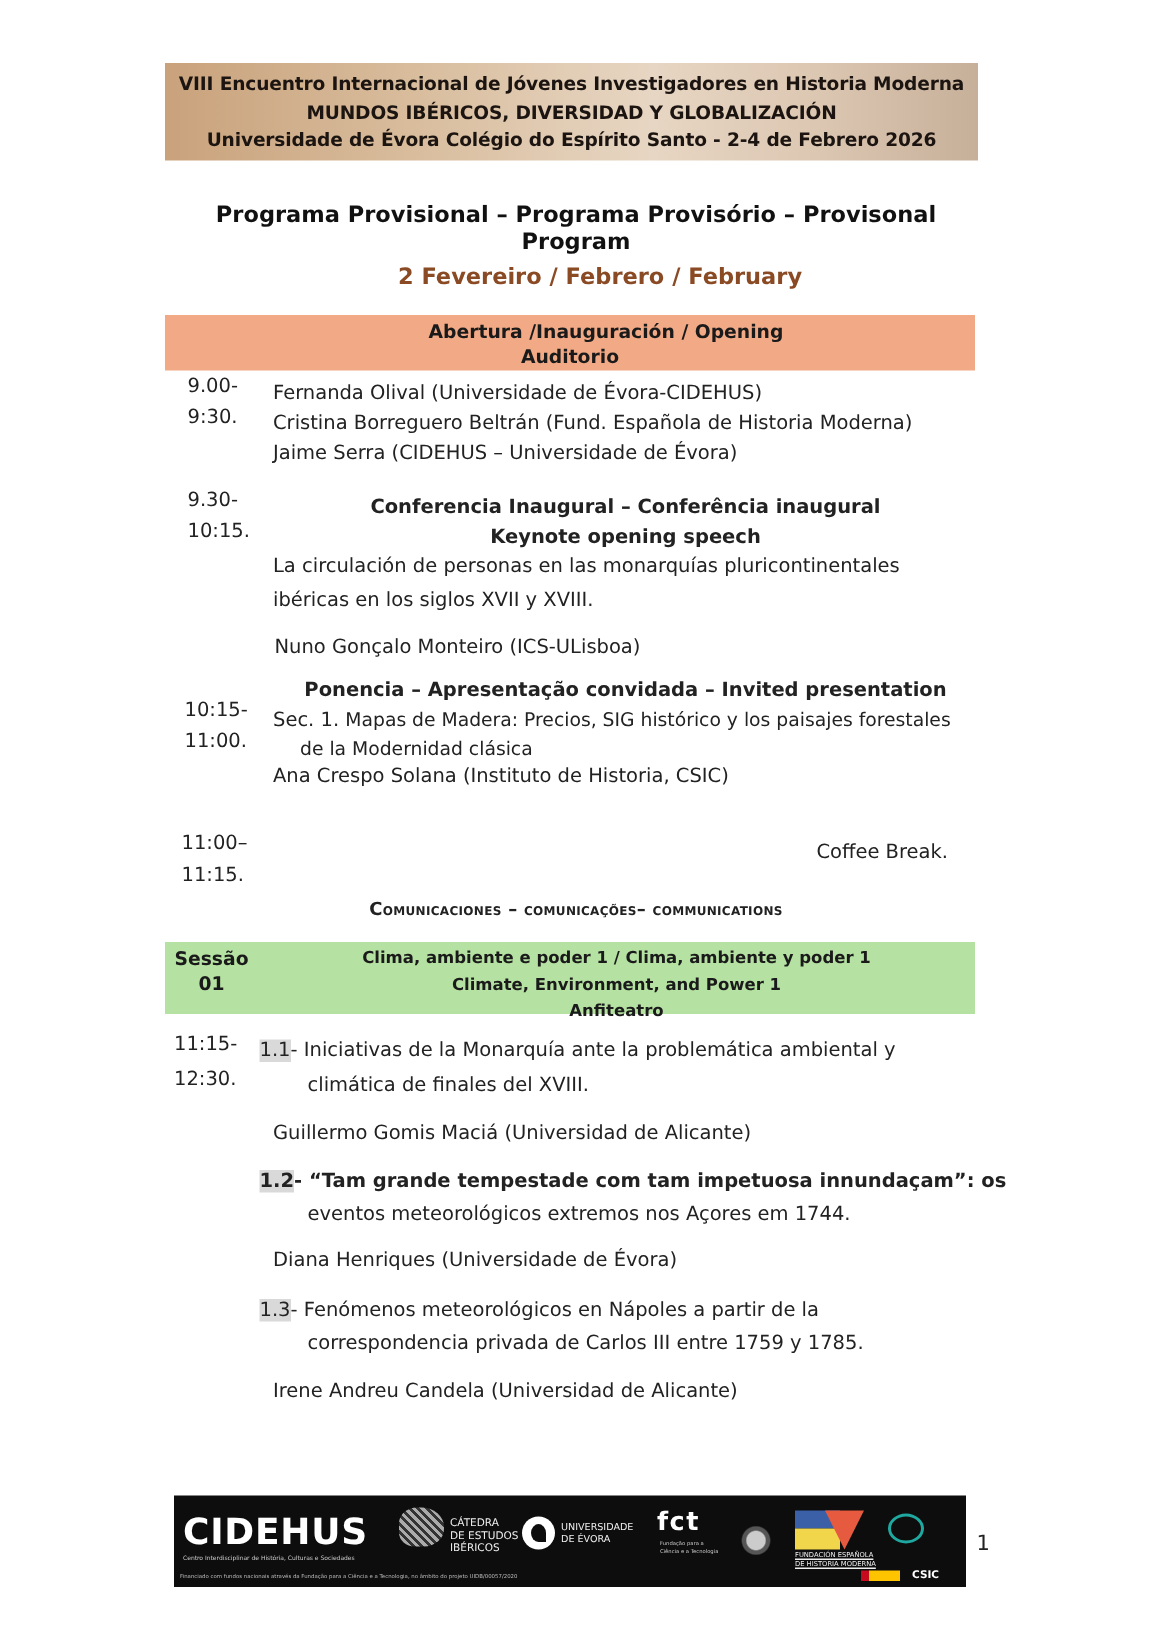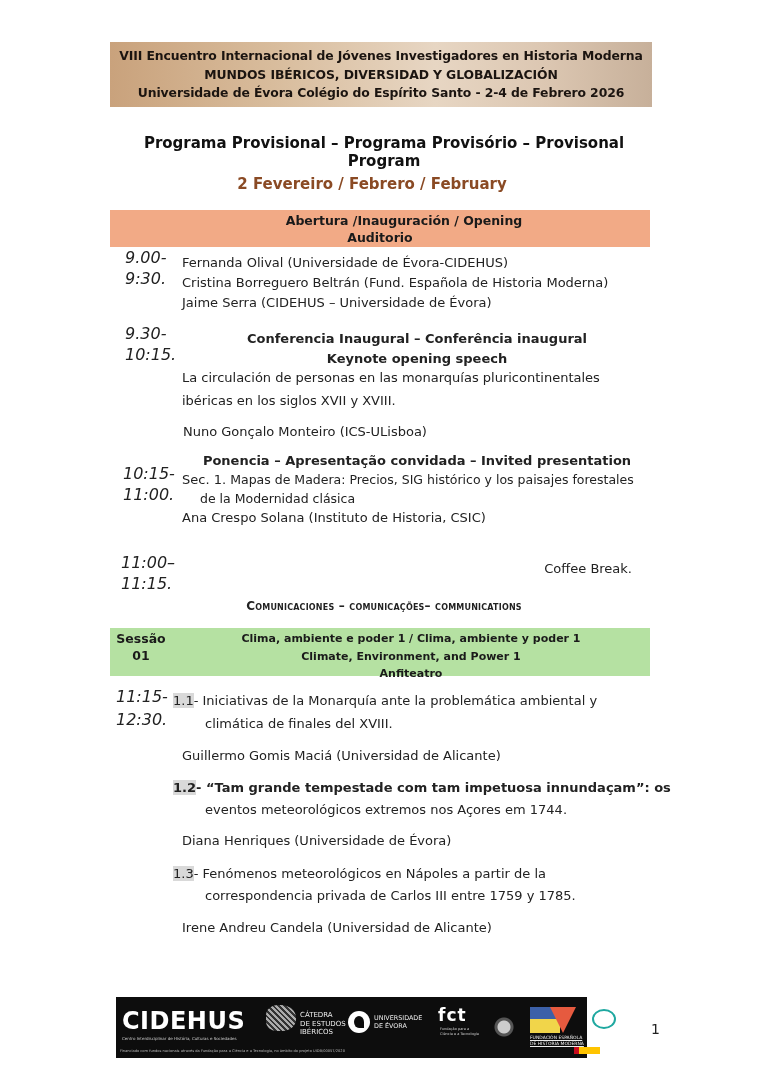--- a/index.html
+++ b/index.html
@@ -11,46 +11,46 @@
     position: absolute; left: 110px; top: 42px; width: 542px; height: 65px;
     background: linear-gradient(90deg, #c9a27c 0%, #d8bc9c 30%, #e7d6c3 60%, #dcc7b2 80%, #c7b09a 100%);
     text-align: center; box-sizing: border-box; padding-top: 5px;
   }
   .banner div { font-weight: bold; font-size: 12.4px; line-height: 18.5px; color: #1b1410; letter-spacing: -0.1px; }
   .prog-title {
     position: absolute; left: 108px; top: 134px; width: 552px; text-align: center;
     font-weight: bold; font-size: 15px; color: #111;
   }
   .day-title {
-    position: absolute; left: 96px; top: 175px; width: 552px; text-align: center;
+    position: absolute; left: 124px; top: 175px; width: 552px; text-align: center;
     font-weight: bold; font-size: 15px; color: #8a4a24;
   }
   .band {
     position: absolute; left: 110px; width: 540px; box-sizing: border-box;
   }
   .band.opening { top: 210px; height: 37px; background: #f2aa86; text-align: center; }
   .band.opening div { font-weight: bold; font-size: 12.5px; line-height: 17px; color: #1a1a1a; }
   .band.opening .l1 { padding-top: 2px; padding-left: 48px; }
   .band.session { top: 628px; height: 48px; background: #b5e1a2; }
   .band.session .sess-label {
     position: absolute; left: 0; top: 2px; width: 62px; text-align: center;
     font-weight: bold; font-size: 12.5px; line-height: 17px; color: #1a1a1a;
   }
   .band.session .sess-title {
     position: absolute; left: 62px; top: 2px; width: 478px; text-align: center;
     font-weight: bold; font-size: 11px; line-height: 17.5px; color: #1a1a1a;
   }
   .t { position: absolute; font-size: 13px; color: #222; white-space: nowrap; margin-top: 6px; }
-  .time { position: absolute; font-size: 16px; color: #222; line-height: 21px; font-style: italic; }
+  .time { position: absolute; font-size: 13px; color: #222; line-height: 21px; }
   .b { font-weight: bold; }
   .center { text-align: center; }
   .num-hl { background: #d9d9d9; }
   .smallcaps { font-variant: small-caps; font-weight: bold; font-size: 12px; letter-spacing: 0.2px; }
   .footer {
-    position: absolute; left: 116px; top: 997px; width: 471px; height: 61px; background: #0d0d0d;
+    position: absolute; left: 116px; top: 997px; width: 528px; height: 61px; background: #0d0d0d;
     color: #fff;
   }
   .logo { position: absolute; color: #fff; }
   .cidehus { left: 6px; top: 10px; font-size: 24px; font-weight: bold; letter-spacing: 0.5px; font-family: "DejaVu Sans", sans-serif; }
   .cidehus-sub { left: 6px; top: 39px; font-size: 4px; color: #ccc; }
   .funding { left: 4px; top: 52px; font-size: 3.6px; color: #bbb; white-space: nowrap; }
   .catedra-map { left: 150px; top: 8px; width: 30px; height: 26px; background: repeating-linear-gradient(45deg,#aaa 0 2px,#333 2px 4px); border-radius: 40% 50% 45% 35%; }
   .catedra { left: 184px; top: 14px; font-size: 7px; line-height: 8.5px; color: #eee; }
   .uevora-icon { left: 232px; top: 14px; width: 22px; height: 22px; border-radius: 50%; background: #fff; }
   .uevora-icon::after { content: ""; position: absolute; left: 6px; top: 5px; width: 10px; height: 12px; background: #0d0d0d; border-radius: 50% 50% 0 50%; }

